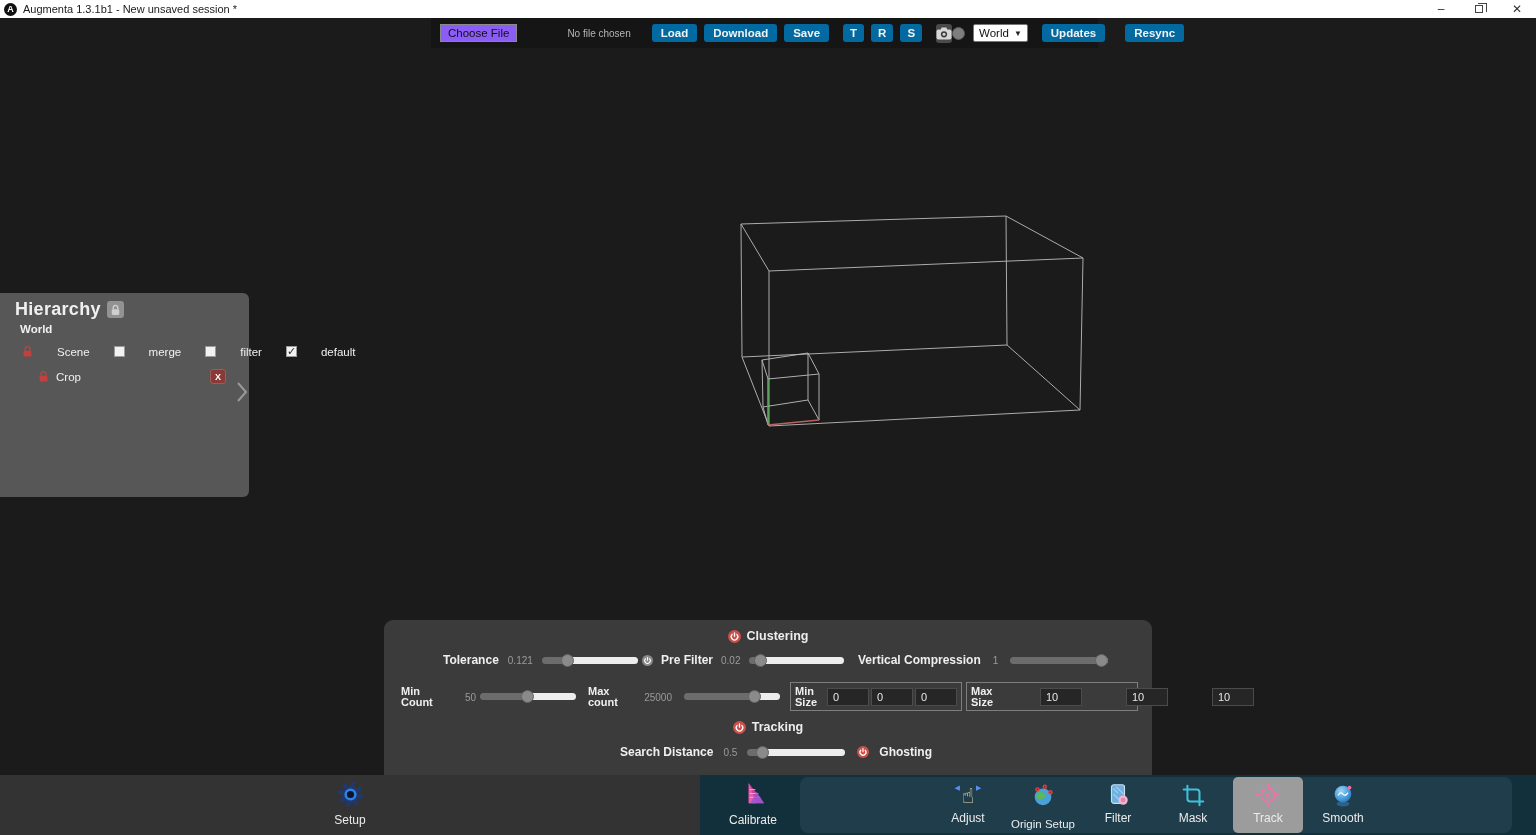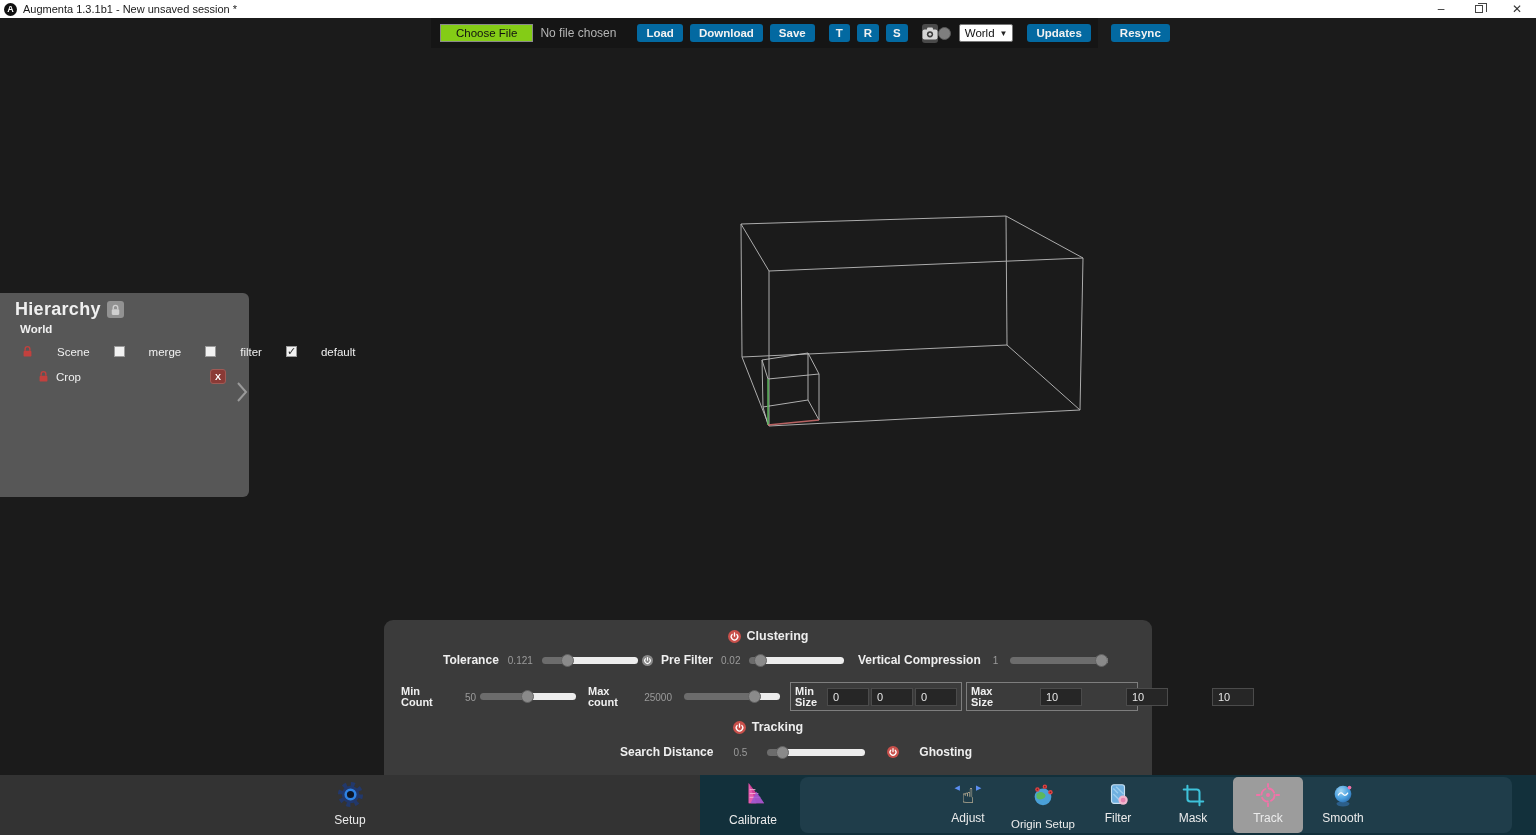--- a/index.html
+++ b/index.html
@@ -27,23 +27,23 @@
       repeating-linear-gradient(0deg,  rgba(255,255,255,0.085) 0 1px, transparent 1px 100px),
       repeating-linear-gradient(90deg, rgba(255,255,255,0.085) 0 1px, transparent 1px 100px),
       repeating-linear-gradient(0deg,  rgba(255,255,255,0.028) 0 1px, transparent 1px 20px),
       repeating-linear-gradient(90deg, rgba(255,255,255,0.028) 0 1px, transparent 1px 20px);
     transform: perspective(1400px) rotateX(52deg) rotateZ(17deg); transform-origin:54% 62%; }
   .scene { position:absolute; left:0; top:0; }
 
   
   .toolbar { position:absolute; left:431px; top:18px; width:667px; height:30px; background:#151515;
     display:flex; align-items:center; padding:0 9px; gap:7px; z-index:40; }
-  .file-btn { background:#84cc16; border:1px solid #8a8a8a; color:#111; font-size:11.5px;
-    padding:2px 15px; white-space:nowrap; }
-  .file-text { color:#b5b5b5; font-size:12px; white-space:nowrap; margin-right:14px; }
+  .file-btn { background:#8b5cf6; border:1px solid #8a8a8a; color:#111; font-size:11.5px;
+    padding:2px 7px; white-space:nowrap; }
+  .file-text { color:#b5b5b5; font-size:10px; white-space:nowrap; margin-right:14px;margin-left:43px; }
   .tb-btn { background:#0369a1; color:#f2f2f2; font-size:11.5px; font-weight:600; border-radius:3px;
     padding:3px 9px; white-space:nowrap; }
   .tb-btn.sq { padding:3px 7px; }
   .tb-sep { width:1px; height:16px; background:#4d4d4d; }
   .cam-btn { width:22px; height:19px; background:#4a4a4a; border-radius:3px;
     display:flex; align-items:center; justify-content:center; }
   .mini-slider { position:relative; width:36px; height:13px; --p:68%; }
   .mini-slider .track { position:absolute; top:3px; left:0; right:0; height:7px; border-radius:4px;
     background:linear-gradient(to right,#5e5e5e var(--p), #ececec var(--p)); }
   .mini-slider .thumb { position:absolute; top:0; left:calc(var(--p) - 7px); width:13px; height:13px;
@@ -310,21 +310,21 @@
 
     <div class="cp-header" style="top:100px;">
       <svg class="pwr" width="13" height="13" viewBox="0 0 20 20" style="color:#c9504b;">
         <circle cx="10" cy="10" r="10" fill="currentColor"></circle>
         <path d="M10 4.5 V9.5" stroke="#fff" stroke-width="2" stroke-linecap="round"></path>
         <path d="M6.4 6.8 a5 5 0 1 0 7.2 0" fill="none" stroke="#fff" stroke-width="2" stroke-linecap="round"></path>
       </svg>
       <span>Tracking</span>
     </div>
 
-    <div class="cp-abs" style="left:236px; top:125px; gap:20px;">
+    <div class="cp-abs" style="left:236px; top:125px; gap:10px;">
       <span class="cp-label">Search Distance</span>
       <span class="cp-value">0.5</span>
       <span class="slider" style="width: 98px; --p: 16%;">
         <span class="track"></span>
           <span class="thumb"></span>
       </span>
       <svg class="pwr" width="12" height="12" viewBox="0 0 20 20" style="color:#c9504b; margin-left:2px;">
         <circle cx="10" cy="10" r="10" fill="currentColor"></circle>
         <path d="M10 4.5 V9.5" stroke="#fff" stroke-width="2" stroke-linecap="round"></path>
         <path d="M6.4 6.8 a5 5 0 1 0 7.2 0" fill="none" stroke="#fff" stroke-width="2" stroke-linecap="round"></path>

